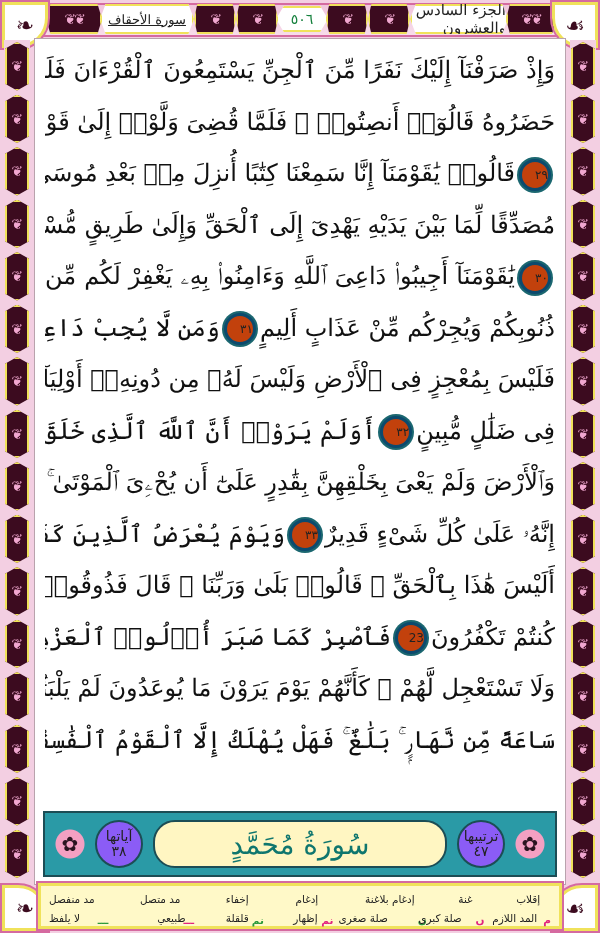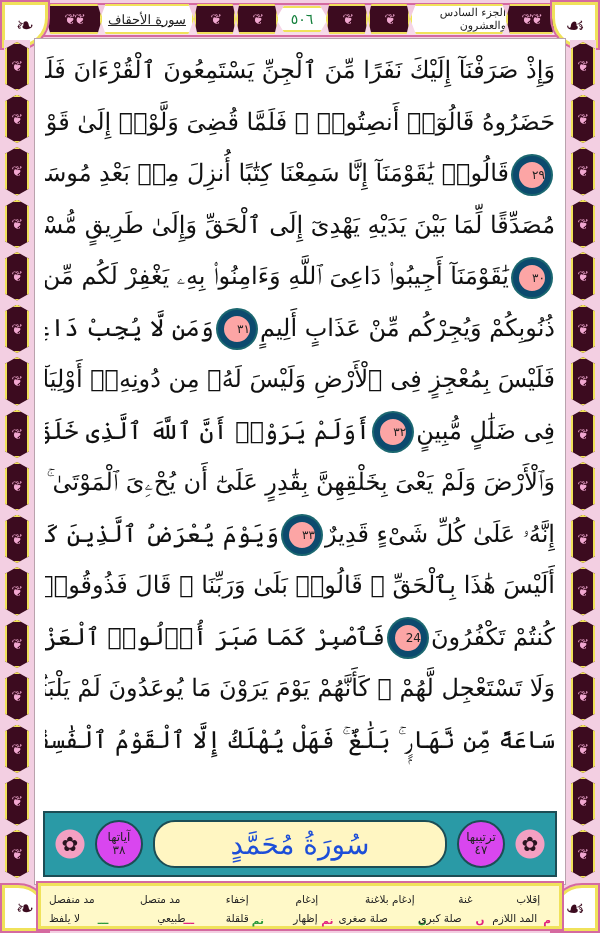--- a/index.html
+++ b/index.html
@@ -91,22 +91,22 @@
   .line {
     height: 51.5px; line-height: 51.5px;
     font-family: "DejaVu Serif", serif;
     font-size: 24px; color: #111;
     text-align: justify; text-align-last: justify;
     white-space: nowrap; overflow: hidden;
   }
   .ayah {
     display: inline-block; width: 26px; height: 26px; line-height: 26px;
     vertical-align: middle;
-    background: #fca5a5;
-    border: 6px solid #0c4a6e;
+    background: #c2410c;
+    border: 3px solid #0c4a6e;
     border-radius: 50%;
     box-shadow: 0 0 0 2px #1b6770;
     text-align: center; font-size: 12px; color: #222;
     font-family: "DejaVu Sans", sans-serif;
     margin: 0 4px;
   }
 
   
   .banner {
     position: absolute; left: 8px; right: 8px; top: 772px; height: 62px;
@@ -116,30 +116,30 @@
     overflow: hidden;
   }
   .banner .floral {
     width: 50px; height: 100%;
     background: radial-gradient(circle at 50% 50%, #f3a0c2 0 14px, #2a9aa6 15px);
     display: flex; align-items: center; justify-content: center;
     color: #2b1420; font-size: 20px;
   }
   .banner .medal {
     width: 44px; height: 44px; border-radius: 50%;
-    background: #d946ef; border: 2px solid #1c4d55;
+    background: #8b5cf6; border: 2px solid #1c4d55;
     display: flex; flex-direction: column; align-items: center; justify-content: center;
-    font-size: 12px; color: #222; line-height: 1.1; direction: rtl;
+    font-size: 14px; color: #222; line-height: 1.1; direction: rtl;
   }
   .banner .title-box {
     flex: 1; height: 44px; margin: 0 10px;
     background: #fff6c2; border: 2px solid #1c4d55;
     border-radius: 22px;
     display: flex; align-items: center; justify-content: center;
-    font-family: "DejaVu Serif", serif; font-size: 28px; color: #1d4ed8;
+    font-family: "DejaVu Serif", serif; font-size: 28px; color: #0f766e;
     direction: rtl;
   }
 
   
   .legend {
     position: absolute; left: 38px; right: 38px; bottom: 4px; height: 46px;
     background: #fff9c8;
     border: 3px solid #f0e25a; outline: 2px solid #d56aa0;
     direction: rtl;
     font-family: "DejaVu Sans", sans-serif; font-size: 10.5px; color: #222;
@@ -169,21 +169,21 @@
     <div class="hdr-box" style="left:236px;width:38px;">
         <span class="orn">❦</span>
       </div>
     <div class="hdr-page">٥٠٦</div>
     <div class="hdr-box" style="left:326px;width:38px;">
         <span class="orn">❦</span>
       </div>
     <div class="hdr-box" style="left:368px;width:38px;">
         <span class="orn">❦</span>
       </div>
-    <div class="hdr-label" style="left:410px;width:94px;font-size:11px;">الجزء السادس والعشرون</div>
+    <div class="hdr-label" style="left:410px;width:94px;font-size:15px;">الجزء السادس والعشرون</div>
     <div class="hdr-box" style="left:506px;width:46px;">
         <span class="orn">❦❦</span>
       </div>
   </div>
 
   <div class="corner tl">❧</div>
   <div class="corner tr">☙</div>
   <div class="corner bl">❧</div>
   <div class="corner br">☙</div>
 
@@ -230,21 +230,21 @@
       <div class="line"><span>حَضَرُوهُ قَالُوٓا۟ أَنصِتُوا۟ ۖ فَلَمَّا قُضِىَ وَلَّوْا۟ إِلَىٰ قَوْمِهِم مُّنذِرِينَ</span></div>
       <div class="line"><span class="ayah">٢٩</span><span>قَالُوا۟ يَٰقَوْمَنَآ إِنَّا سَمِعْنَا كِتَٰبًا أُنزِلَ مِنۢ بَعْدِ مُوسَىٰ</span></div>
       <div class="line"><span>مُصَدِّقًا لِّمَا بَيْنَ يَدَيْهِ يَهْدِىٓ إِلَى ٱلْحَقِّ وَإِلَىٰ طَرِيقٍ مُّسْتَقِيمٍ</span></div>
       <div class="line"><span class="ayah">٣٠</span><span>يَٰقَوْمَنَآ أَجِيبُوا۟ دَاعِىَ ٱللَّهِ وَءَامِنُوا۟ بِهِۦ يَغْفِرْ لَكُم مِّن</span></div>
       <div class="line"><span>ذُنُوبِكُمْ وَيُجِرْكُم مِّنْ عَذَابٍ أَلِيمٍ</span><span class="ayah">٣١</span><span>وَمَن لَّا يُجِبْ دَاعِىَ ٱللَّهِ</span></div>
       <div class="line"><span>فَلَيْسَ بِمُعْجِزٍ فِى ٱلْأَرْضِ وَلَيْسَ لَهُۥ مِن دُونِهِۦٓ أَوْلِيَآءُ ۚ أُو۟لَٰٓئِكَ</span></div>
       <div class="line"><span>فِى ضَلَٰلٍ مُّبِينٍ</span><span class="ayah">٣٢</span><span>أَوَلَمْ يَرَوْا۟ أَنَّ ٱللَّهَ ٱلَّذِى خَلَقَ ٱلسَّمَٰوَٰتِ</span></div>
       <div class="line"><span>وَٱلْأَرْضَ وَلَمْ يَعْىَ بِخَلْقِهِنَّ بِقَٰدِرٍ عَلَىٰٓ أَن يُحْۦِىَ ٱلْمَوْتَىٰ ۚ بَلَىٰٓ</span></div>
       <div class="line"><span>إِنَّهُۥ عَلَىٰ كُلِّ شَىْءٍ قَدِيرٌ</span><span class="ayah">٣٣</span><span>وَيَوْمَ يُعْرَضُ ٱلَّذِينَ كَفَرُوا۟ عَلَى ٱلنَّارِ</span></div>
       <div class="line"><span>أَلَيْسَ هَٰذَا بِٱلْحَقِّ ۖ قَالُوا۟ بَلَىٰ وَرَبِّنَا ۚ قَالَ فَذُوقُوا۟ ٱلْعَذَابَ بِمَا</span></div>
-      <div class="line"><span>كُنتُمْ تَكْفُرُونَ</span><span class="ayah">24</span><span>فَٱصْبِرْ كَمَا صَبَرَ أُو۟لُوا۟ ٱلْعَزْمِ مِنَ ٱلرُّسُلِ</span></div>
+      <div class="line"><span>كُنتُمْ تَكْفُرُونَ</span><span class="ayah">23</span><span>فَٱصْبِرْ كَمَا صَبَرَ أُو۟لُوا۟ ٱلْعَزْمِ مِنَ ٱلرُّسُلِ</span></div>
       <div class="line"><span>وَلَا تَسْتَعْجِل لَّهُمْ ۚ كَأَنَّهُمْ يَوْمَ يَرَوْنَ مَا يُوعَدُونَ لَمْ يَلْبَثُوٓا۟ إِلَّا</span></div>
       <div class="line"><span>سَاعَةً مِّن نَّهَارٍۭ ۚ بَلَٰغٌ ۚ فَهَلْ يُهْلَكُ إِلَّا ٱلْقَوْمُ ٱلْفَٰسِقُونَ</span></div>
     </div>
 
     <div class="banner">
       <div class="floral">✿</div>
       <div class="medal">
         <span>آياتها</span>
         <span>٣٨</span>
       </div>

